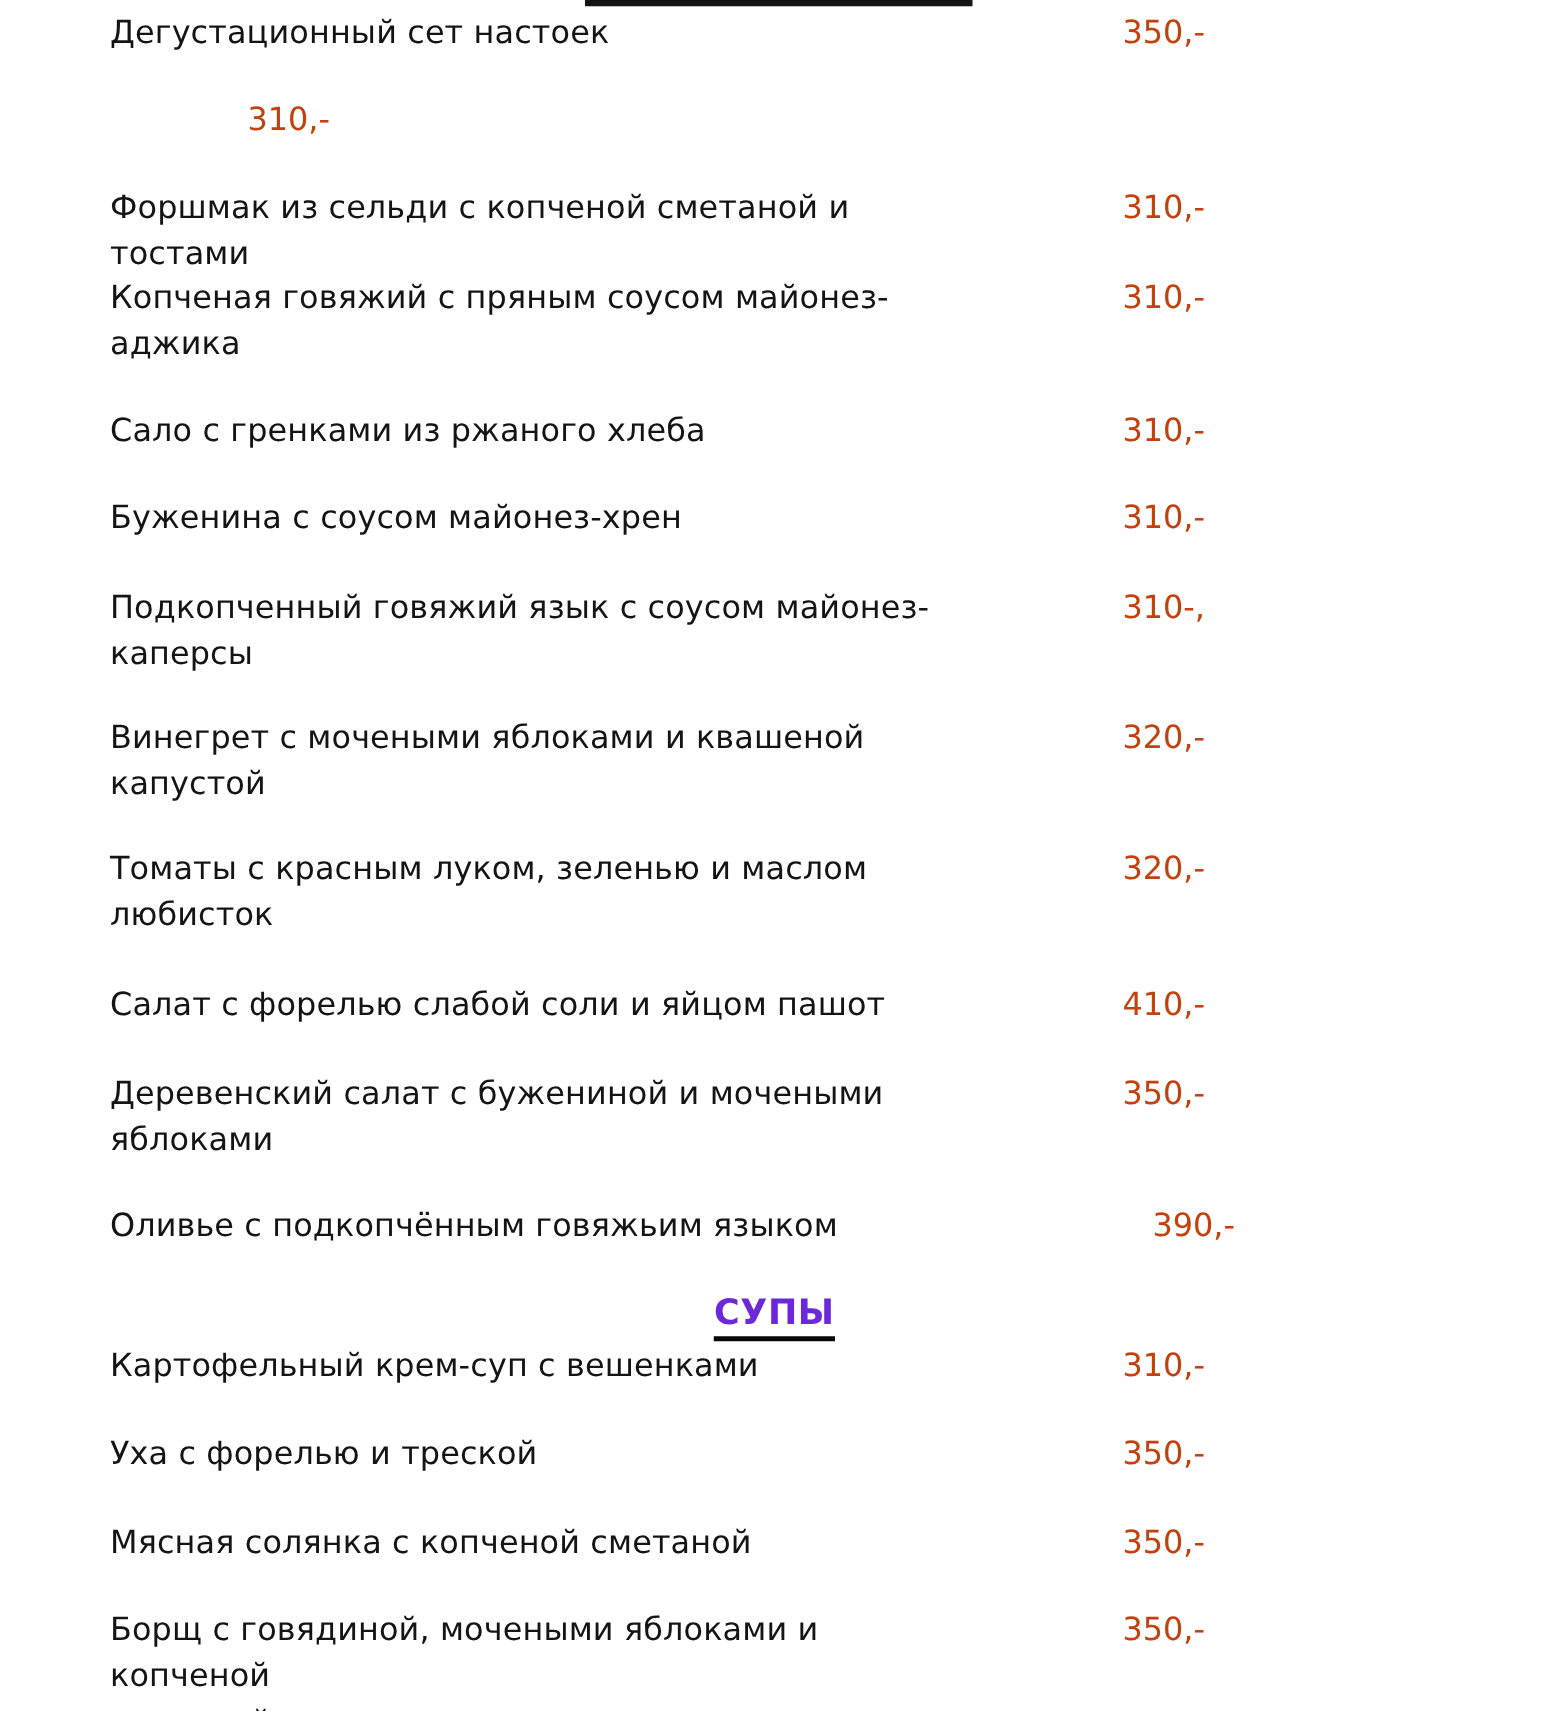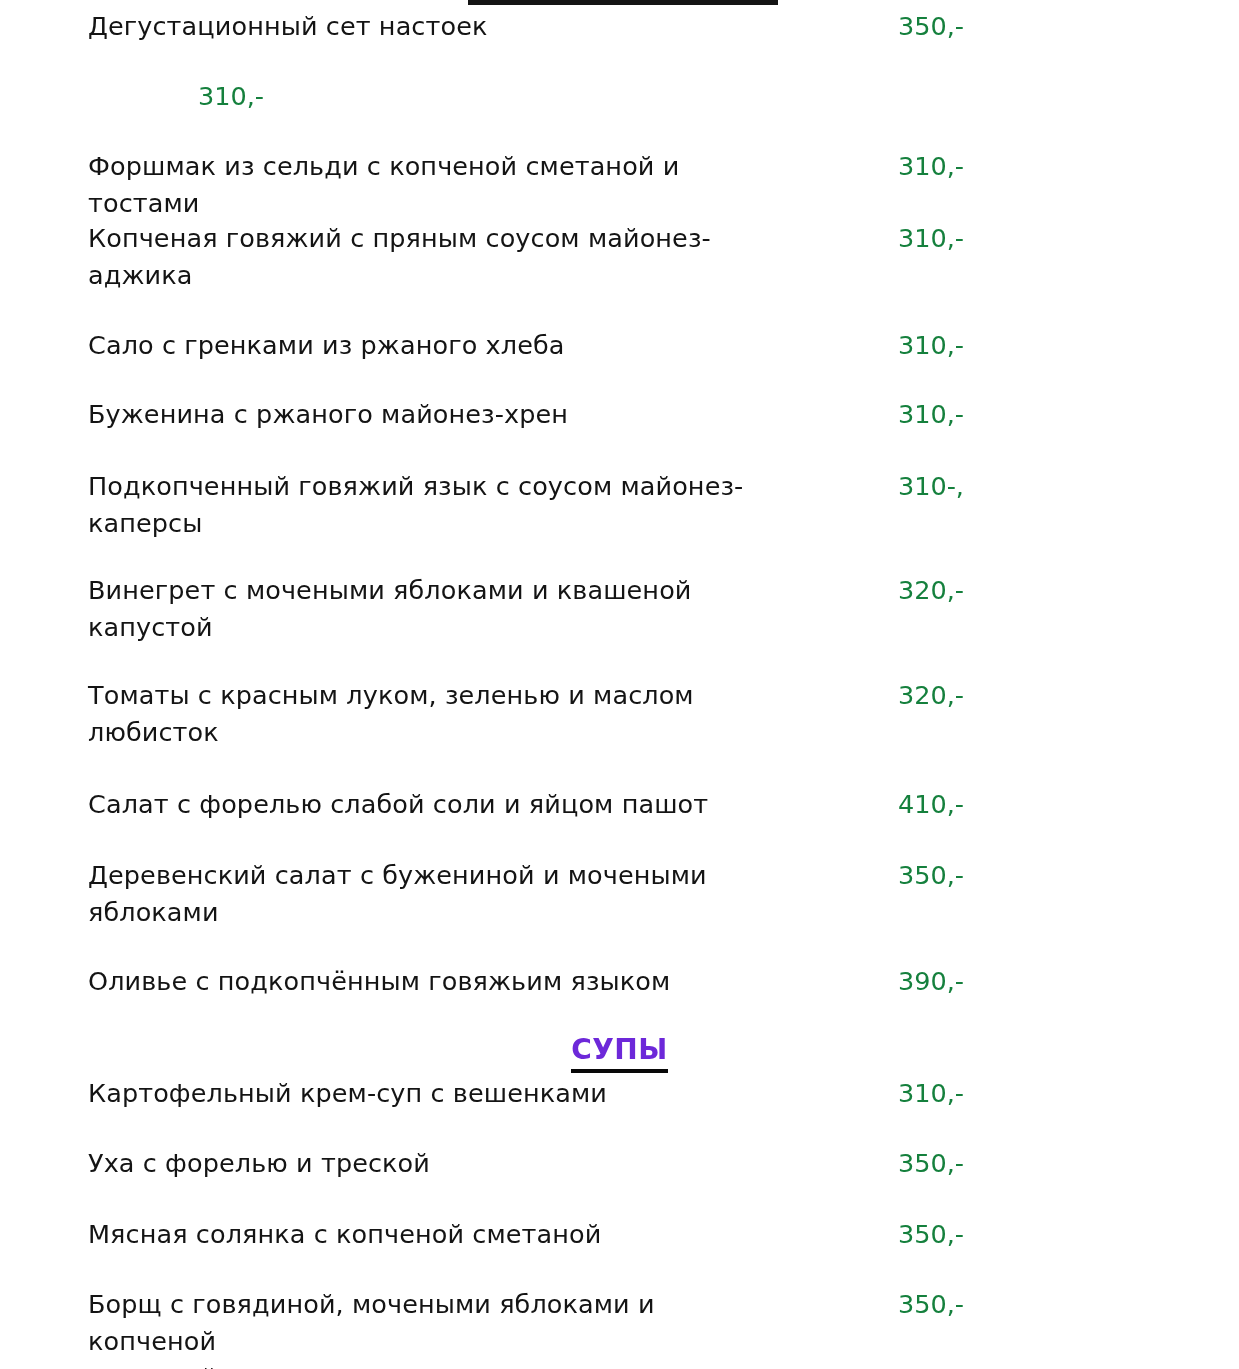--- a/index.html
+++ b/index.html
@@ -59,21 +59,21 @@
     color: #141414;
     white-space: pre-line;
   }
 
   .item-price {
     flex: 0 0 auto;
     margin-left: 110px;
     font-size: 25.5px;
     line-height: 37px;
     font-weight: 400;
-    color: #15803d;
+    color: #c2410c;
     white-space: nowrap;
   }
 
   
   .section-heading {
     text-align: center;
     font-size: 28px;
     line-height: 34px;
     font-weight: 700;
     color: #6d28d9;
@@ -107,21 +107,21 @@
       <div class="menu-row" style="position: absolute; left: 0px; top: 220px; width: 1239px;">
         <div class="item-name">Копченая говяжий с пряным соусом майонез-
 аджика</div>
         <div class="item-price">310,-</div>
       </div>
       <div class="menu-row" style="position: absolute; left: 0px; top: 327px; width: 1239px;">
         <div class="item-name">Сало с гренками из ржаного хлеба</div>
         <div class="item-price">310,-</div>
       </div>
       <div class="menu-row" style="position: absolute; left: 0px; top: 396px; width: 1239px;">
-        <div class="item-name">Буженина с ржаного майонез-хрен</div>
+        <div class="item-name">Буженина с соусом майонез-хрен</div>
         <div class="item-price">310,-</div>
       </div>
       <div class="menu-row" style="position: absolute; left: 0px; top: 468px; width: 1028px;">
         <div class="item-name">Подкопченный говяжий язык с соусом майонез-
 каперсы</div>
         <div class="item-price">310-,</div>
       </div>
       <div class="menu-row" style="position: absolute; left: 0px; top: 572px; width: 1239px;">
         <div class="item-name">Винегрет с мочеными яблоками и квашеной
 капустой</div>
@@ -134,21 +134,21 @@
       </div>
       <div class="menu-row" style="position: absolute; left: 0px; top: 786px; width: 1239px;">
         <div class="item-name">Салат с форелью слабой соли и яйцом пашот</div>
         <div class="item-price">410,-</div>
       </div>
       <div class="menu-row" style="position: absolute; left: 0px; top: 857px; width: 1239px;">
         <div class="item-name">Деревенский салат с бужениной и мочеными
 яблоками</div>
         <div class="item-price">350,-</div>
       </div>
-      <div class="menu-row" style="position: absolute; left: 0px; top: 963px; width: 1239px;">
+      <div class="menu-row" style="position: absolute; left: 0px; top: 963px; width: 1239px; gap: 24px;">
         <div class="item-name">Оливье с подкопчённым говяжьим языком</div>
         <div class="item-price">390,-</div>
       </div>
       <div class="section-heading" style="position: absolute; left: 0px; top: 1033px; width: 1239px;"><span class="heading-text">СУПЫ</span></div>
       <div class="menu-row" style="position: absolute; left: 0px; top: 1075px; width: 1239px;">
         <div class="item-name">Картофельный крем-суп с вешенками</div>
         <div class="item-price">310,-</div>
       </div>
       <div class="menu-row" style="position: absolute; left: 0px; top: 1145px; width: 1239px;">
         <div class="item-name">Уха с форелью и треской</div>

